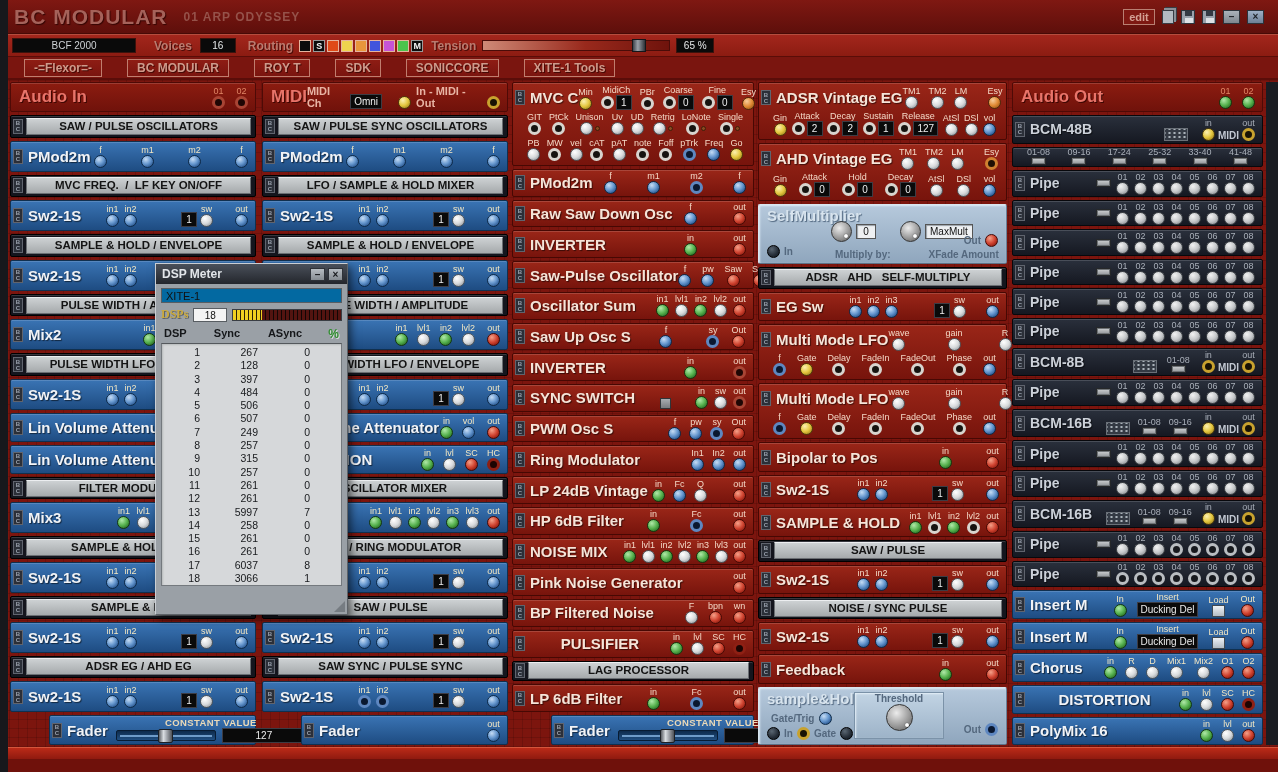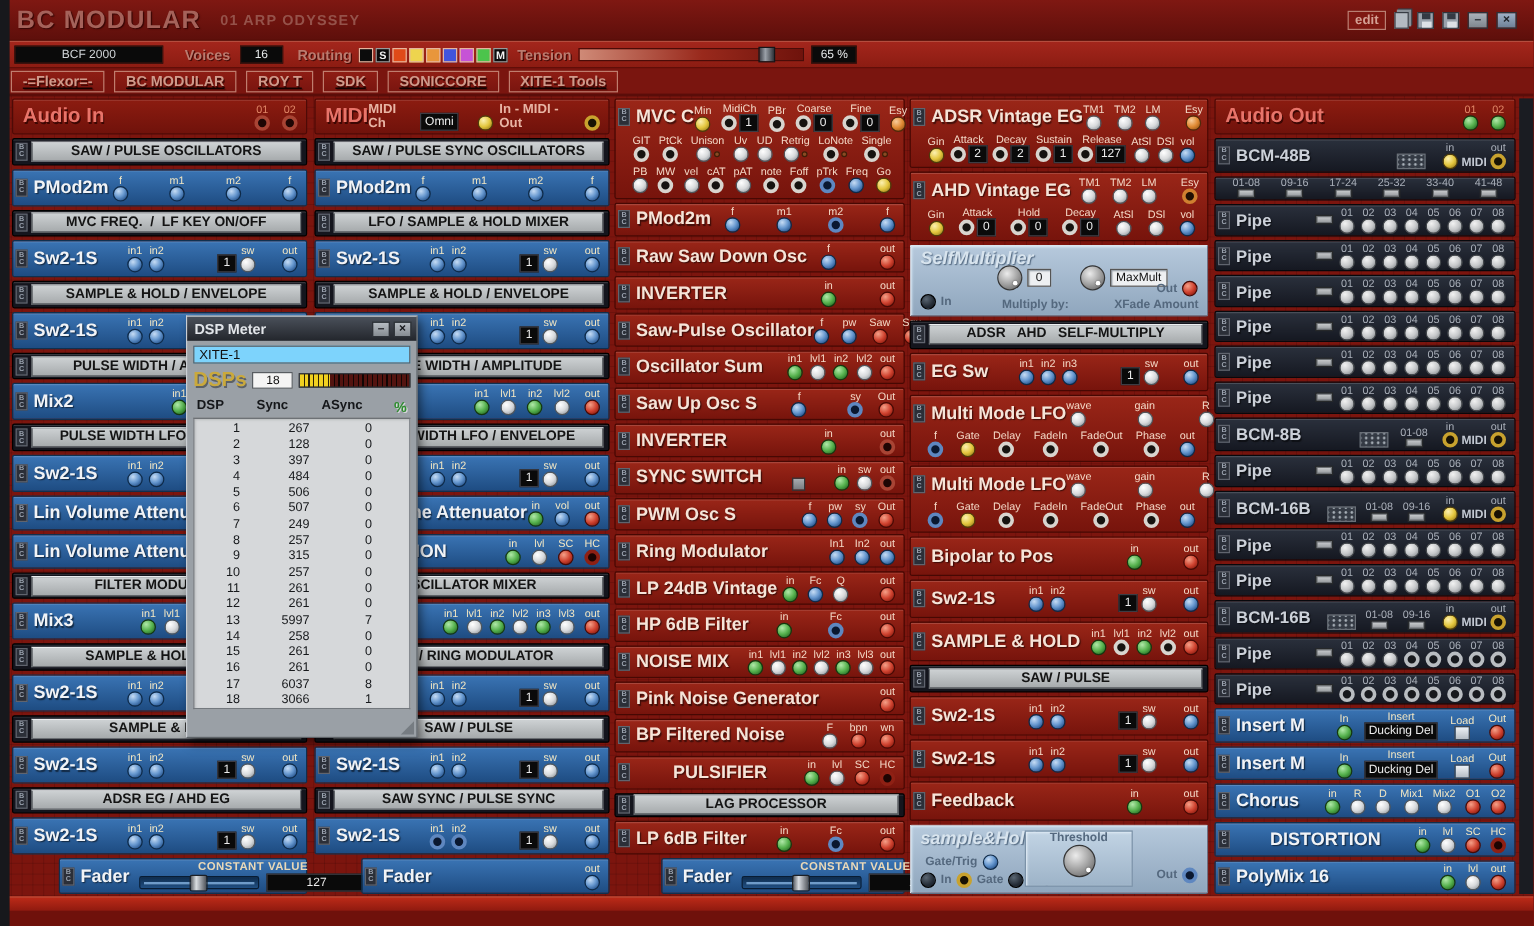--- a/index.html
+++ b/index.html
@@ -41,21 +41,21 @@
     line-height:11px; text-align:center; font-weight:bold; }
   .tslider { margin-left:6px; width:188px; height:11px; position:relative;
     background:linear-gradient(90deg,#cf8a77,#99291c 55%,#6f130c); border:1px solid #4a0c08; display:inline-block; }
   .thandle { position:absolute; top:-2px; left:80%; width:14px; height:13px;
     background:linear-gradient(90deg,#3e424a,#9aa0a8 40%,#2e3238); border:1px solid #14161a; }
   .tval { width:38px; margin-left:6px; }
 
   
   .tabbar { position:absolute; top:57px; left:0; width:1278px; height:23px; background:#7a150f;
     border-bottom:2px solid #5a0d09; display:flex; align-items:center; }
-  #tabs { display:flex; gap:8px; margin-left:9px;text-decoration:underline; }
+  #tabs { display:flex; gap:25px; margin-left:24px; }
   .tab { border:1px solid #c07d6e; background:linear-gradient(#8e1d14,#7a150f); color:#cf9a8b;
     font-size:12px; font-weight:bold; padding:1px 9px; text-shadow:1px 1px 0 #440a06; }
 
   
   #main { position:absolute; top:80px; left:0; width:1278px; height:667px; background:#7c150e;
     background-image:linear-gradient(rgba(30,0,0,.16) 1px,transparent 1px),
                      linear-gradient(90deg,rgba(30,0,0,.16) 1px,transparent 1px);
     background-size:9px 9px; }
   .col { position:absolute; top:2px; height:663px; display:flex; flex-direction:column; gap:3px; }
 
@@ -137,21 +137,21 @@
   .frow { display:flex; align-items:center; gap:6px; justify-content:center; width:100%; }
   .groove { width:100px; height:11px; background:linear-gradient(#0e2b4c,#215083);
     border:1px solid #081c33; position:relative; border-radius:2px; }
   .groove i { position:absolute; left:3px; right:3px; top:4px; height:2px; background:#6f9cc9; }
   .handle { position:absolute; top:-2px; width:15px; height:14px; border-radius:2px;
     background:linear-gradient(90deg,#5a5e64,#d9dde1 35%,#aeb2b8 55%,#4e5258); border:1px solid #1c2026; }
   .fval { min-width:84px; }
 
   .panel { background:linear-gradient(#b6c9dc,#8fa6bd); border:1px solid #d9e5ef;
     border-bottom-color:#5c7186; border-right-color:#6a8097; box-shadow:inset 1px 1px 2px #dcebf6; }
-  .ptitle { position:absolute; top:2px; left:8px; font-weight:bold; font-style:italic; font-size:15px;
+  .ptitle { position:absolute; top:2px; left:8px; font-weight:bold; font-size:15px;
     color:#d8e4ee; text-shadow:1px 1px 1px #50667e; }
   .klabel, .plbl { color:#54687e; font-size:10px; font-weight:bold; }
   .knob { width:21px; height:21px; border-radius:50%; position:relative;
     background:radial-gradient(circle at 38% 32%,#ececec,#9c9c9c 55%,#585858); border:1px solid #343434; }
   .knob::after { content:""; position:absolute; right:3px; bottom:3px; width:4px; height:4px;
     border-radius:50%; background:#fff; box-shadow:0 0 1px #222; }
   .knob.big { width:27px; height:27px; }
   .psm-knobs { position:absolute; top:16px; left:72px; display:flex; gap:24px; }
   .kgrp { display:flex; align-items:center; gap:4px; }
   .klabels { position:absolute; bottom:3px; left:76px; display:flex; gap:38px; }
@@ -166,24 +166,24 @@
 
   
   #dsp { position:absolute; left:155px; top:263px; width:193px; height:352px; background:#9aa0a6;
     border:1px solid #caced3; border-right-color:#5e6368; border-bottom-color:#5e6368;
     box-shadow:3px 4px 8px rgba(0,0,0,.55); z-index:50; }
   .dtitle { height:20px; background:linear-gradient(#4a505a,#23262c); display:flex; align-items:center; }
   .dtitle .dtext { color:#e2e5e9; font-size:12px; font-weight:bold; margin-left:6px; }
   .dbtns { margin-left:auto; margin-right:4px; display:flex; gap:3px; }
   .dbtn { width:15px; height:13px; background:linear-gradient(#b6bcc2,#868c92); border:1px solid #2e3238;
     color:#16181c; font-size:10px; line-height:11px; text-align:center; font-weight:bold; }
-  .dfield { margin:4px 5px 0 5px; height:15px; background:#7dd3fc; border:1px solid #585d62;
+  .dfield { margin:4px 5px 0 5px; height:15px; background:#0369a1; border:1px solid #585d62;
     color:#111; font-size:11px; line-height:14px; padding-left:4px; }
   .drow { display:flex; align-items:center; margin:4px 5px 0 5px; gap:5px; }
-  .dspslbl { color:#caa93c; font-size:17px; font-weight:bold; text-shadow:1px 1px 0 #5c6166; }
+  .dspslbl { color:#caa93c; font-size:12px; font-weight:bold; text-shadow:1px 1px 0 #5c6166;font-family:Liberation Serif, serif; }
   .dspsbox { width:34px; height:14px; background:#f4f4f4; border:1px solid #585d62;
     color:#111; font-size:10px; line-height:13px; text-align:center; }
   .meter { flex:1; height:12px; background:#0a0a0a; border:1px solid #3a3e44; display:flex; }
   .meter .lit { width:27%; background:repeating-linear-gradient(90deg,#f0d020 0 3px,#2a2006 3px 4px); }
   .meter .unlit { flex:1; background:repeating-linear-gradient(90deg,#531410 0 3px,#120604 3px 4px); }
   .dhead { display:flex; margin:5px 8px 2px 8px; color:#15171a; font-size:11px; font-weight:bold; }
   .dhead .h1 { width:34px; } .dhead .h2 { width:58px; text-align:center; } .dhead .h3 { width:58px; text-align:center; }
   .dhead .pct { margin-left:auto; color:#2e8e2e; font-size:12px; text-shadow:1px 1px 0 #d8dadc; }
   .dtable { margin:0 5px; height:243px; background:#d6d8da; border:1px solid #74797e;
     border-top-color:#54585c; box-shadow:inset 1px 1px 2px #b8babc; overflow:hidden; padding-top:2px; }
@@ -2312,20 +2312,24 @@
             </div>
           </div>
           <div class="pitem" style="margin-left: 22px;">
             <span class="plabel">out</span>
             <div class="prow">
               <span class="dot c-b"></span>
             </div>
           </div>
         </div>
       </div>
+      <div class="row rlabel">
+        <div class="bc">BC</div>
+        <div class="bar">NOISE / SYNC PULSE</div>
+      </div>
       <div class="row m-red">
         <div class="bc">BC</div>
         <div class="name">Sw2-1S</div>
         <div class="ports">
           <div class="pitem">
             <span class="plabel">in1</span>
             <div class="prow">
               <span class="dot c-b"></span>
             </div>
           </div>

